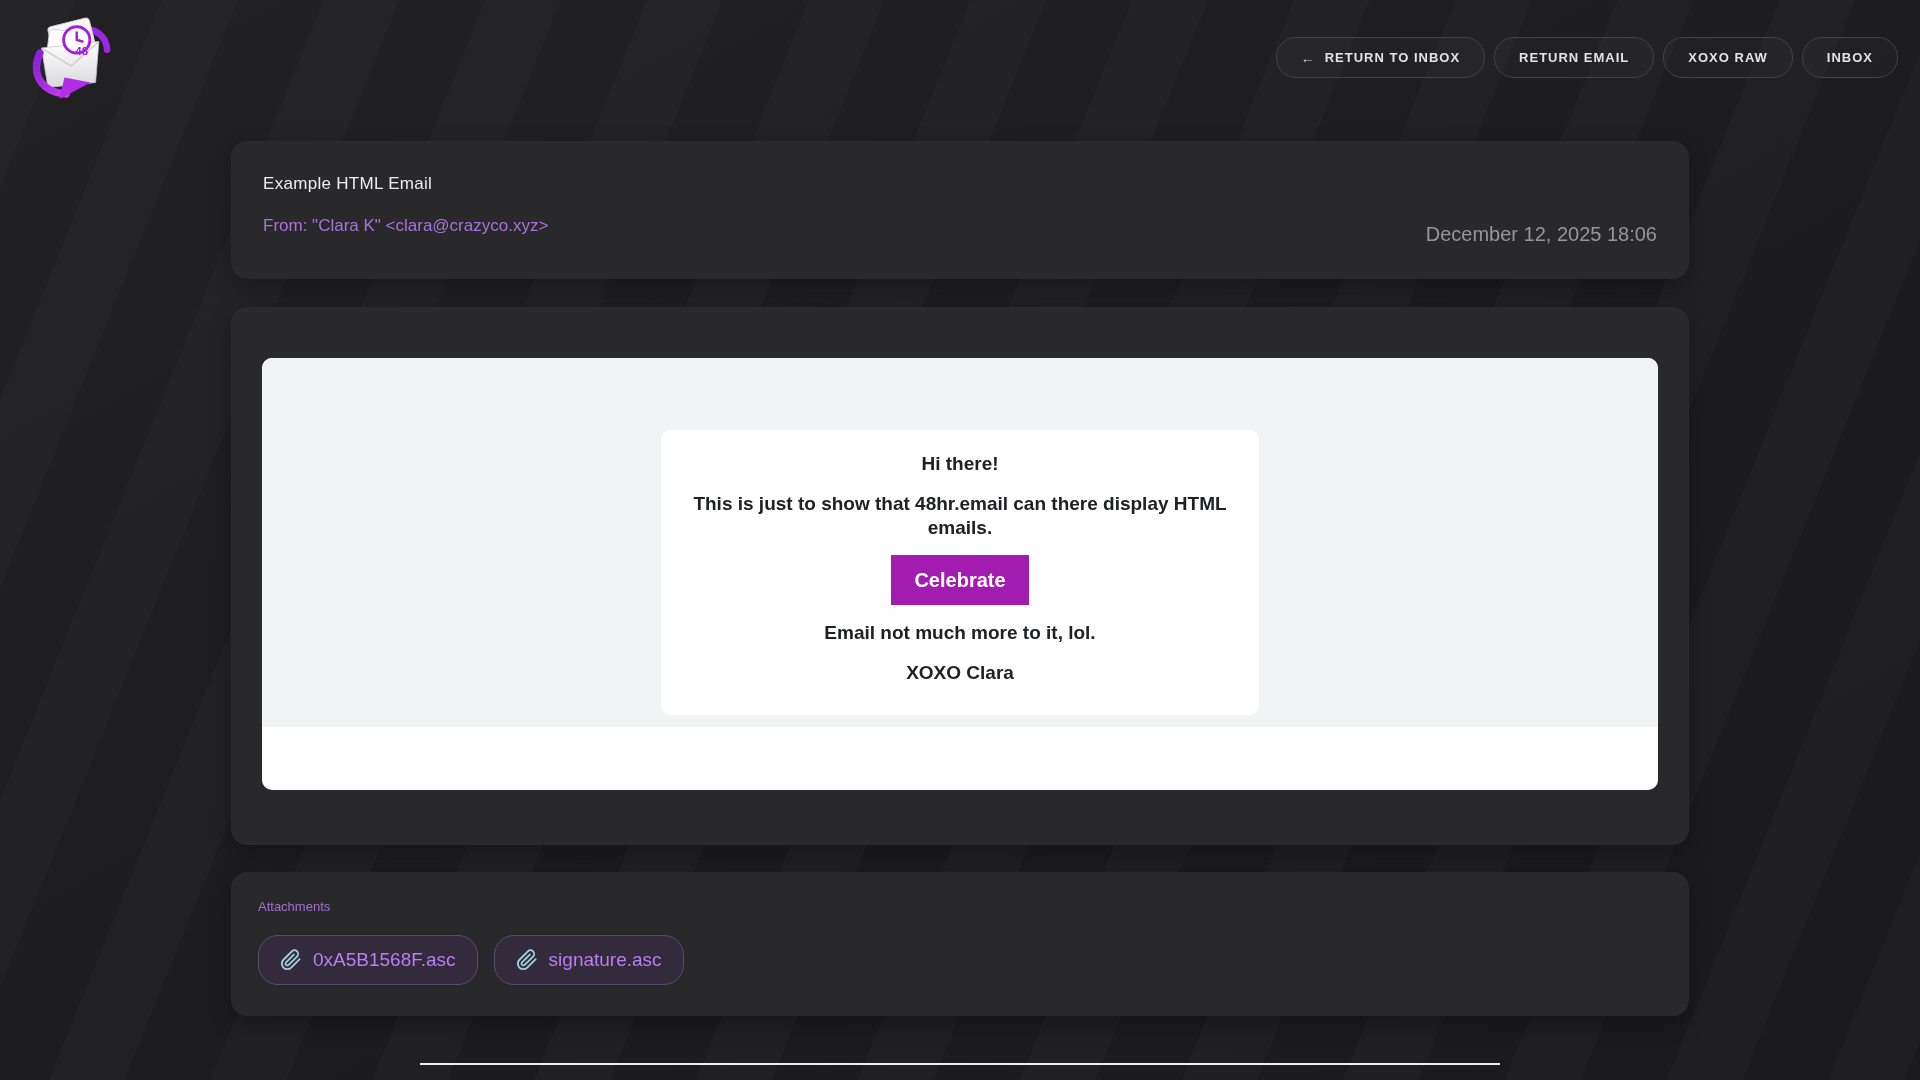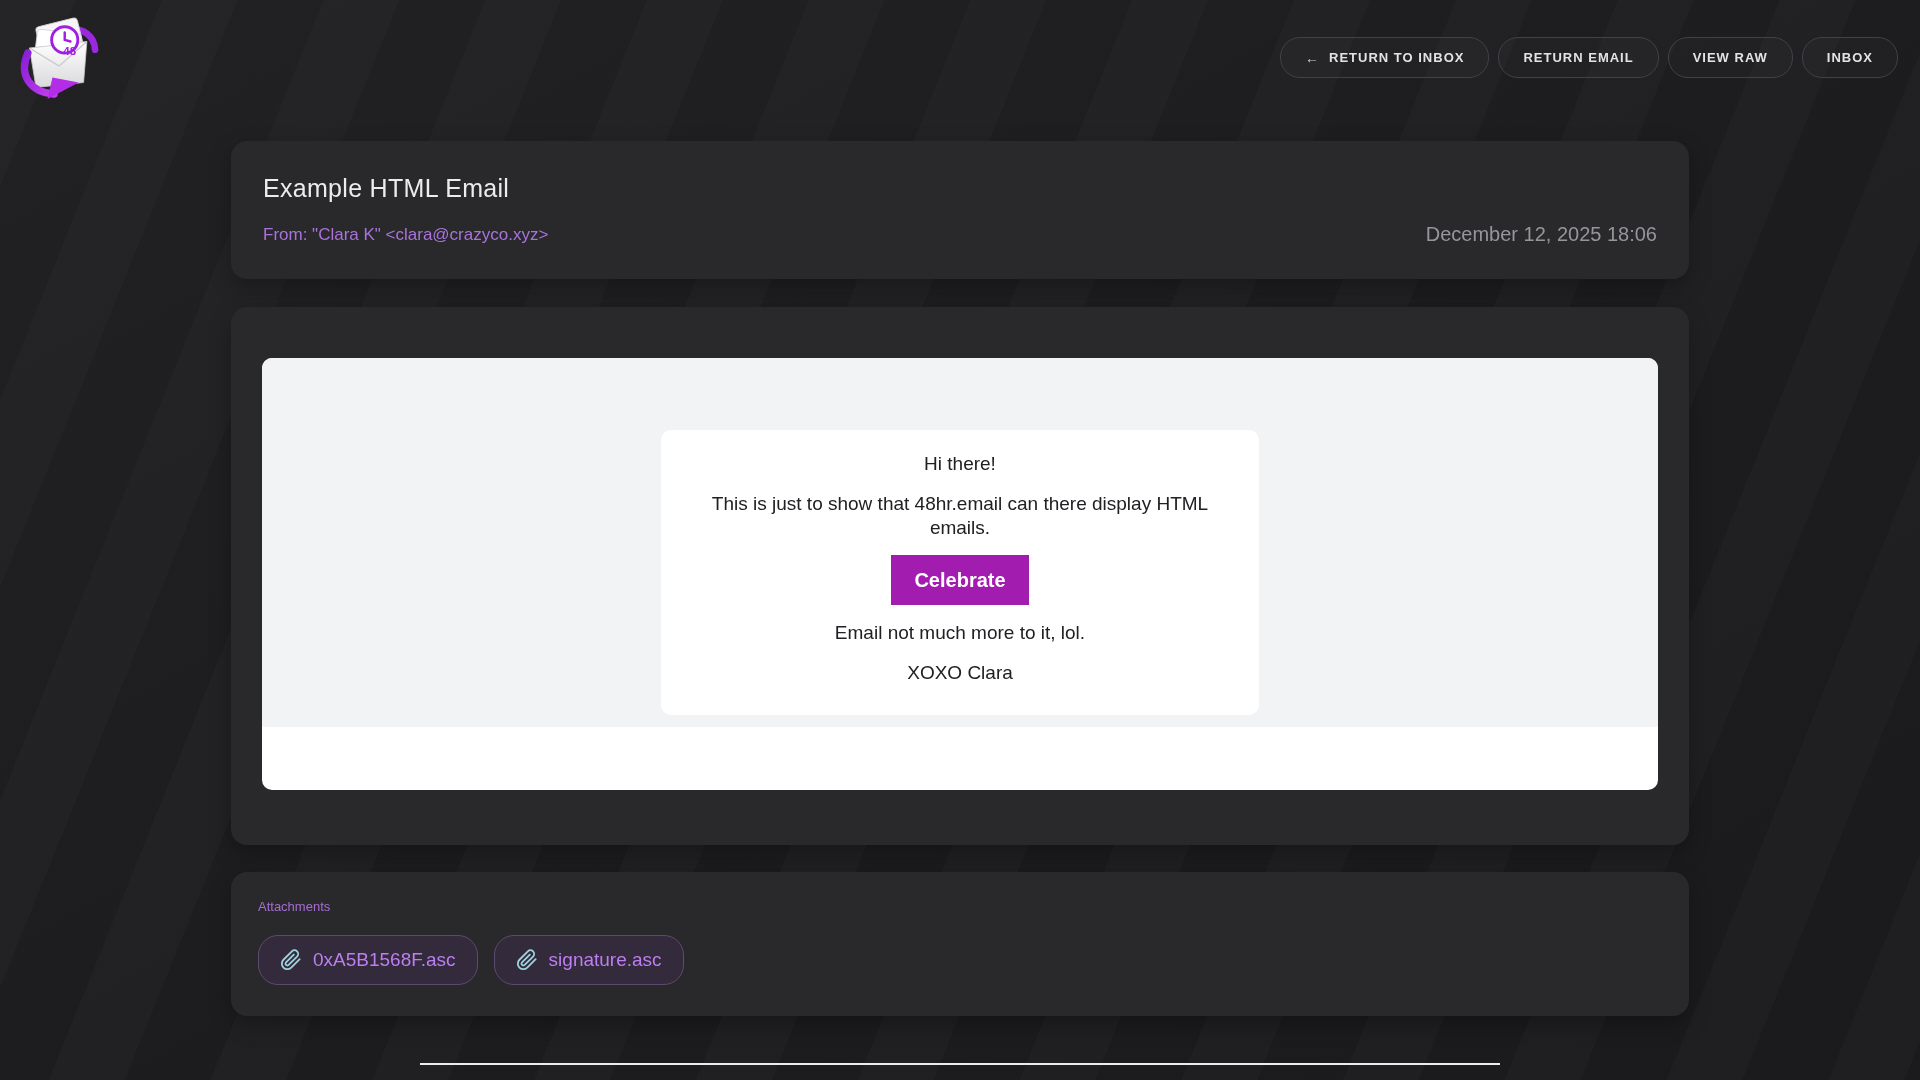--- a/index.html
+++ b/index.html
@@ -10,46 +10,46 @@
     overflow:hidden;
     position:relative;
   }
   .page {
     position:absolute; inset:0;
     background:
       repeating-linear-gradient(112deg, rgba(255,255,255,0.014) 0 70px, rgba(0,0,0,0.02) 70px 150px),
       linear-gradient(150deg, #222224 0%, #1d1d1f 55%, #1b1b1d 100%);
   }
   
-  .logo { position:absolute; top:12px; left:18px; width:82px; height:88px; cursor:pointer; }
+  .logo { position:absolute; top:12px; left:30px; width:82px; height:88px; cursor:pointer; }
   .toolbar { position:absolute; top:37px; right:22px; display:flex; gap:9px; }
   .tbtn {
     height:41px; padding:0 24px; border-radius:20px;
     border:1px solid #414146; background:rgba(255,255,255,0.02);
     color:#e3e3e5; font:700 13px/1 "Liberation Sans", sans-serif;
     letter-spacing:1px; display:flex; align-items:center; gap:9px; cursor:pointer;
     white-space:nowrap;
   }
   .tbtn .arrow { font-weight:400; font-size:14px; color:#cfcfcf; }
   
   .main { position:absolute; top:141px; left:231px; width:1458px; }
   .card { background:#29292b; border-radius:16px; box-shadow:0 8px 22px rgba(0,0,0,0.28); }
   .header-card { height:138px; padding:33px 32px; display:flex; justify-content:space-between; }
-  .subject { font-size:25px; font-weight:400; color:#ececee; letter-spacing:0.3px; }
+  .subject { font-size:17px; font-weight:400; color:#ececee; letter-spacing:0.3px; }
   .from { margin-top:22px; font-size:17px; color:#a972dd; cursor:pointer; }
   .date { align-self:flex-end; font-size:20px; color:#96969a; }
   
   .body-card { margin-top:28px; height:538px; padding:51px 31px 55px; }
   .email-frame { background:#ffffff; border-radius:10px; height:432px; padding-bottom:63px; }
   .email-html { background:#f1f3f4; border-radius:10px 10px 0 0; height:369px; padding:72px 0 39px; }
   .inner-card {
     width:598px; margin:0 auto; background:#ffffff; border-radius:10px;
     padding:22px 24px 30px; display:flex; flex-direction:column; align-items:center; gap:16px;
   }
-  .inner-card p { font-size:19px; color:#202124; line-height:1.25; text-align:center; }
+  .inner-card p { font-size:19px; color:#202124; line-height:1.25; text-align:center;font-weight:bold; }
   .celebrate {
     background:#a21caf; color:#ffffff; border:none; cursor:pointer;
     font:700 20px/1.1 "Liberation Sans", sans-serif; padding:14px 23px; border-radius:0;
   }
   
   .attachments-card { margin-top:27px; height:144px; padding:27px; }
   .att-title { color:#a56dd3; font-size:13px; }
   .att-list { margin-top:21px; display:flex; gap:16px; }
   .chip {
     display:flex; align-items:center; gap:11px; height:50px; padding:0 21px;
@@ -93,21 +93,21 @@
       <path d="M36 106 L74 86 L42 80 Z" fill="#b32ce8"></path>
     </svg>
   </div>
 
   <nav class="toolbar">
     <button class="tbtn">
       <span class="arrow">←</span>
       <span>RETURN TO INBOX</span>
     </button>
     <button class="tbtn">RETURN EMAIL</button>
-    <button class="tbtn">VIEW RAW</button>
+    <button class="tbtn">XOXO RAW</button>
     <button class="tbtn">INBOX</button>
   </nav>
 
   <main class="main">
 
     <section class="card header-card">
       <div>
         <h1 class="subject">Example HTML Email</h1>
         <div class="from">From: "Clara K" &lt;clara@crazyco.xyz&gt;</div>
       </div>

